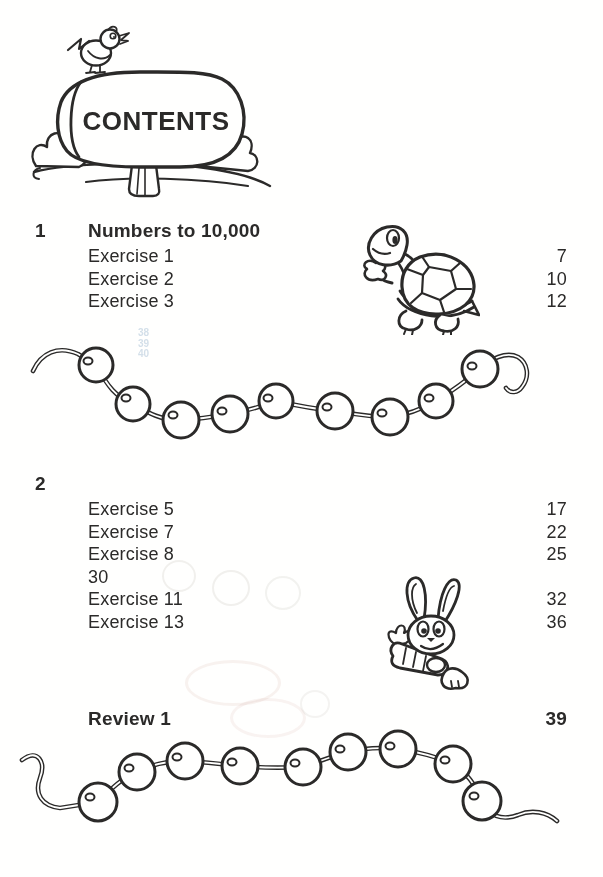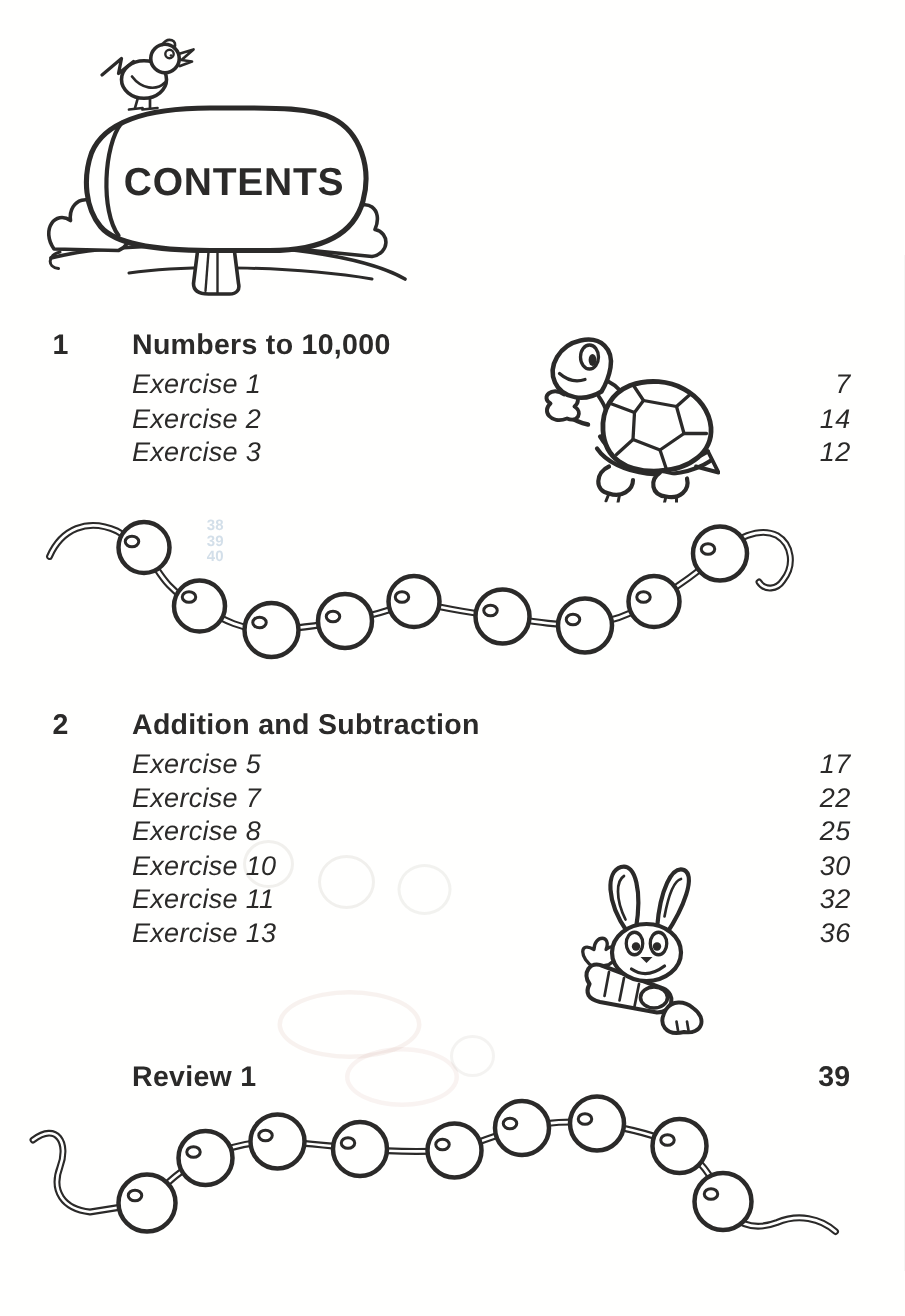--- a/index.html
+++ b/index.html
@@ -9,26 +9,26 @@
     font-family:"Liberation Sans","DejaVu Sans",sans-serif;
     color:#2b2a29;
     padding-left:47px;
   }
   svg{display:block;}
   .ink{stroke:#2b2a29;}
   
   .toc-block{position:absolute;left:35px;width:532px;}
   .sec-head{display:flex;font-weight:bold;font-size:19px;line-height:24px;letter-spacing:.2px;margin-bottom:2px;}
   .sec-num{width:53px;flex:0 0 53px;}
-  .toc-row{display:flex;justify-content:space-between;padding-left:53px;font-size:18px;line-height:22.6px;letter-spacing:.2px;font-style:italic;}
+  .toc-row{display:flex;justify-content:space-between;padding-left:53px;font-size:18px;line-height:22.6px;letter-spacing:.2px;}
   .review-row{display:flex;justify-content:space-between;padding-left:53px;font-weight:bold;font-size:19px;line-height:24px;letter-spacing:.2px;gap:27px;}
   
   .abs{position:absolute;}
   
-  .ghost-nums{position:absolute;left:133px;top:346px;font-size:10px;line-height:10.5px;
+  .ghost-nums{position:absolute;left:133px;top:328px;font-size:10px;line-height:10.5px;
     color:rgba(140,170,200,.38);font-weight:bold;text-align:right;width:16px;}
   .ghost-shape{position:absolute;border-radius:50%;pointer-events:none;}
 </style>
 </head>
 <body>
 
 <div class="page">
 
   <svg class="abs" style="left:28px;top:22px" width="250" height="182" viewBox="0 0 250 182" fill="none" stroke="#2b2a29" stroke-linecap="round" stroke-linejoin="round">
 
@@ -70,21 +70,21 @@
     <div class="sec-head">
       <span class="sec-num">1</span>
       <span>Numbers to 10,000</span>
     </div>
     <div class="toc-row">
       <span>Exercise 1</span>
       <span>7</span>
     </div>
     <div class="toc-row">
       <span>Exercise 2</span>
-      <span>14</span>
+      <span>10</span>
     </div>
     <div class="toc-row">
       <span>Exercise 3</span>
       <span>12</span>
     </div>
   </div>
 
   <svg class="abs" style="left:356px;top:223px" width="124" height="112" viewBox="0 0 124 112" fill="none" stroke="#2b2a29" stroke-linecap="round" stroke-linejoin="round">
 
     <path d="M36,60 C26,58 18,52 16,45" stroke-width="3"></path>
@@ -135,36 +135,34 @@
         <ellipse cx="299" cy="66" rx="4.5" ry="3.5"></ellipse>
       <ellipse cx="354" cy="72" rx="4.5" ry="3.5"></ellipse>
         <ellipse cx="401" cy="57" rx="4.5" ry="3.5"></ellipse>
       <ellipse cx="444" cy="25" rx="4.5" ry="3.5"></ellipse>
     </g>
   </svg>
 
   <div class="toc-block" style="top:472px">
     <div class="sec-head">
       <span class="sec-num">2</span>
-      <span>Addition and Subtraction</span>
     </div>
     <div class="toc-row">
       <span>Exercise 5</span>
       <span>17</span>
     </div>
     <div class="toc-row">
       <span>Exercise 7</span>
       <span>22</span>
     </div>
     <div class="toc-row">
       <span>Exercise 8</span>
       <span>25</span>
     </div>
     <div class="toc-row">
-      <span>Exercise 10</span>
       <span>30</span>
     </div>
     <div class="toc-row">
       <span>Exercise 11</span>
       <span>32</span>
     </div>
     <div class="toc-row">
       <span>Exercise 13</span>
       <span>36</span>
     </div>

